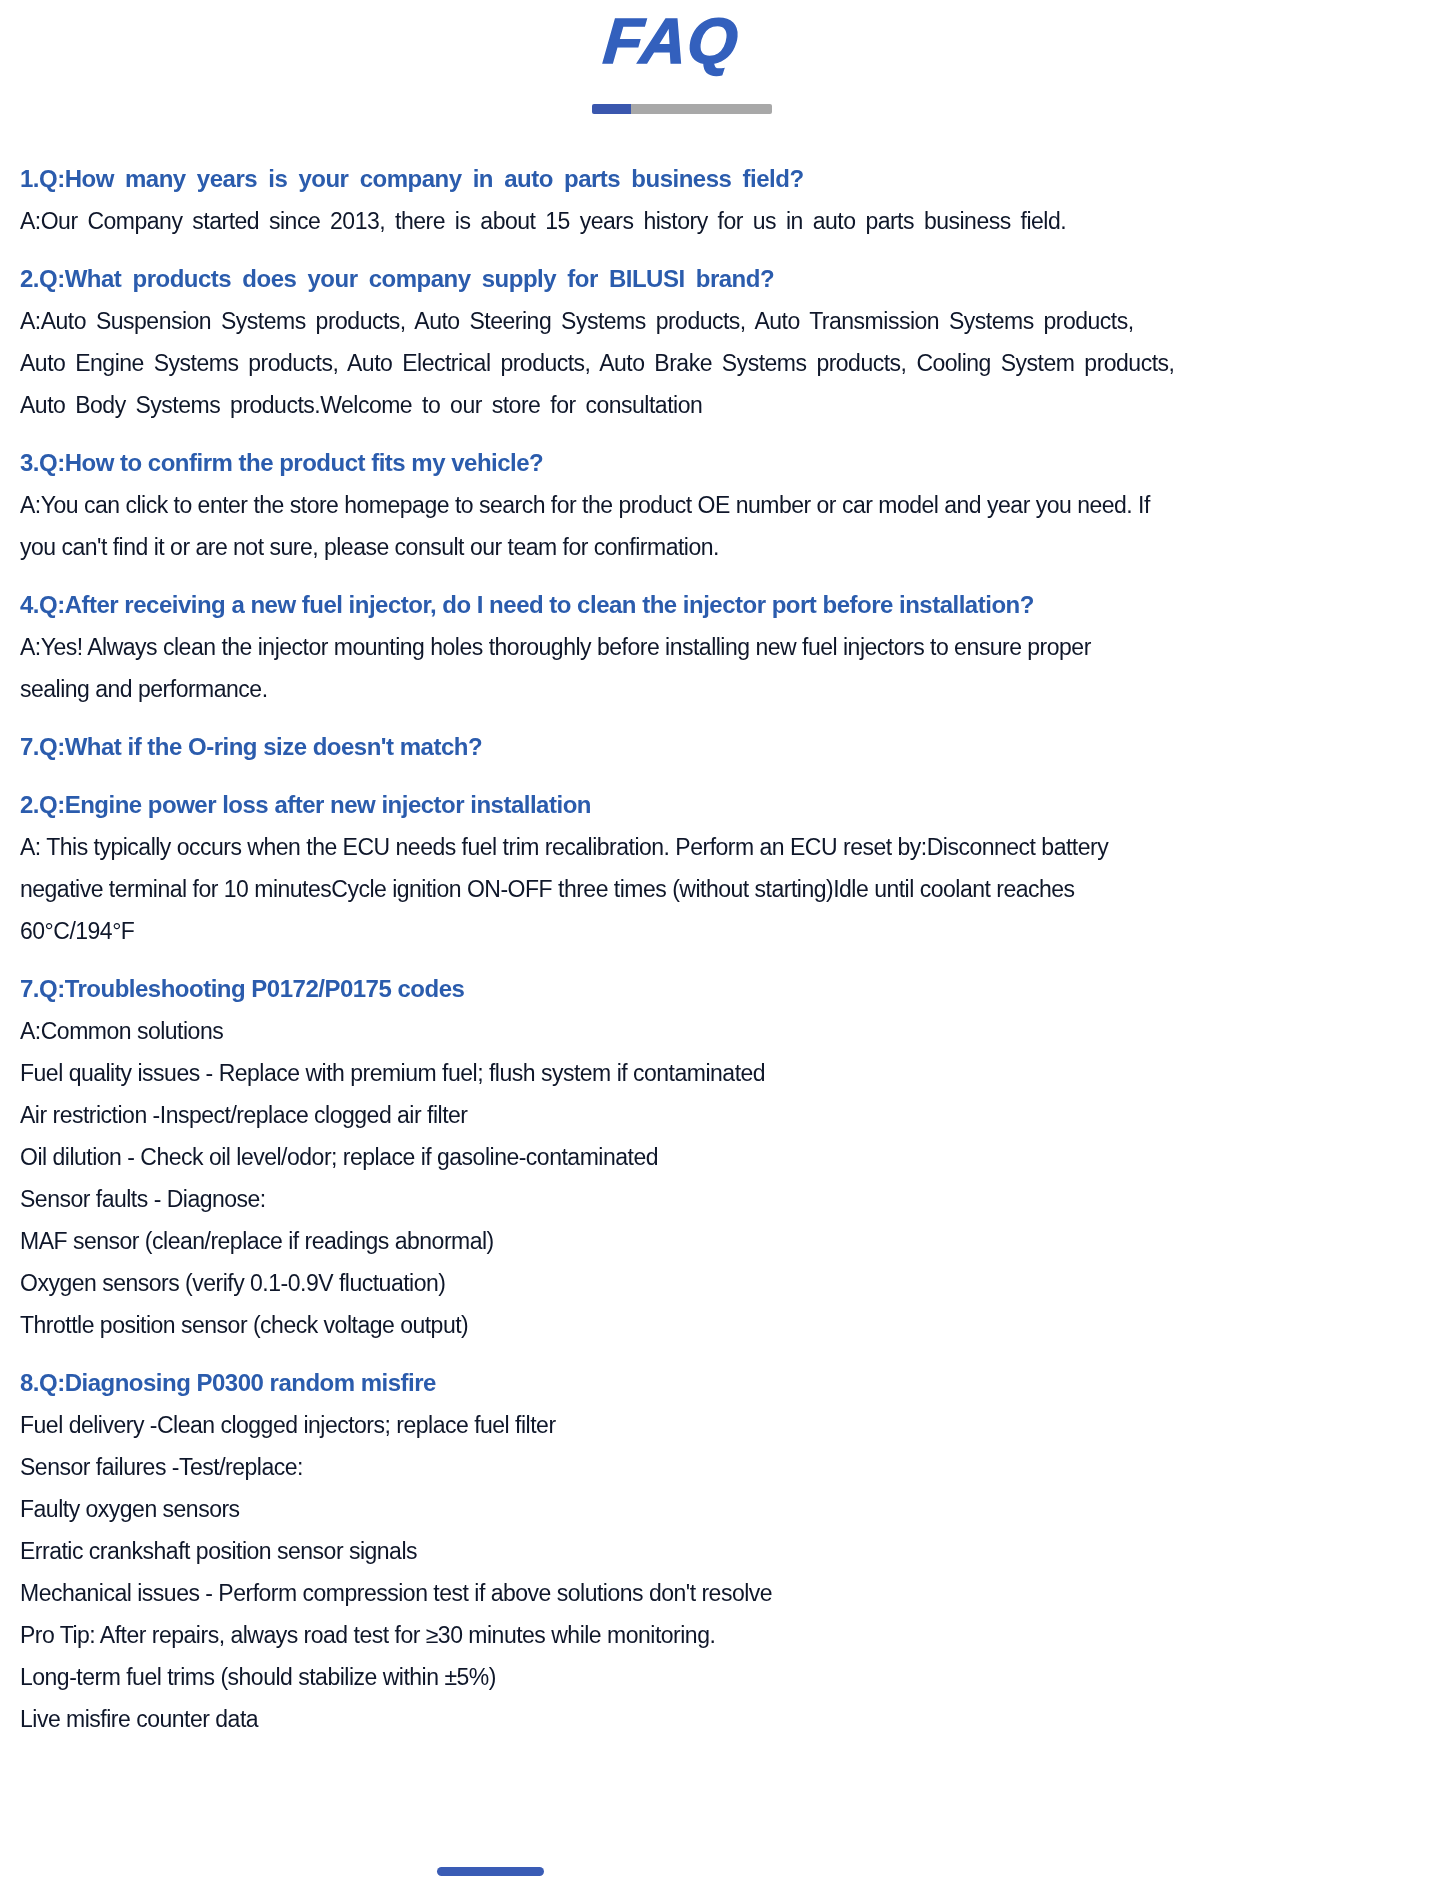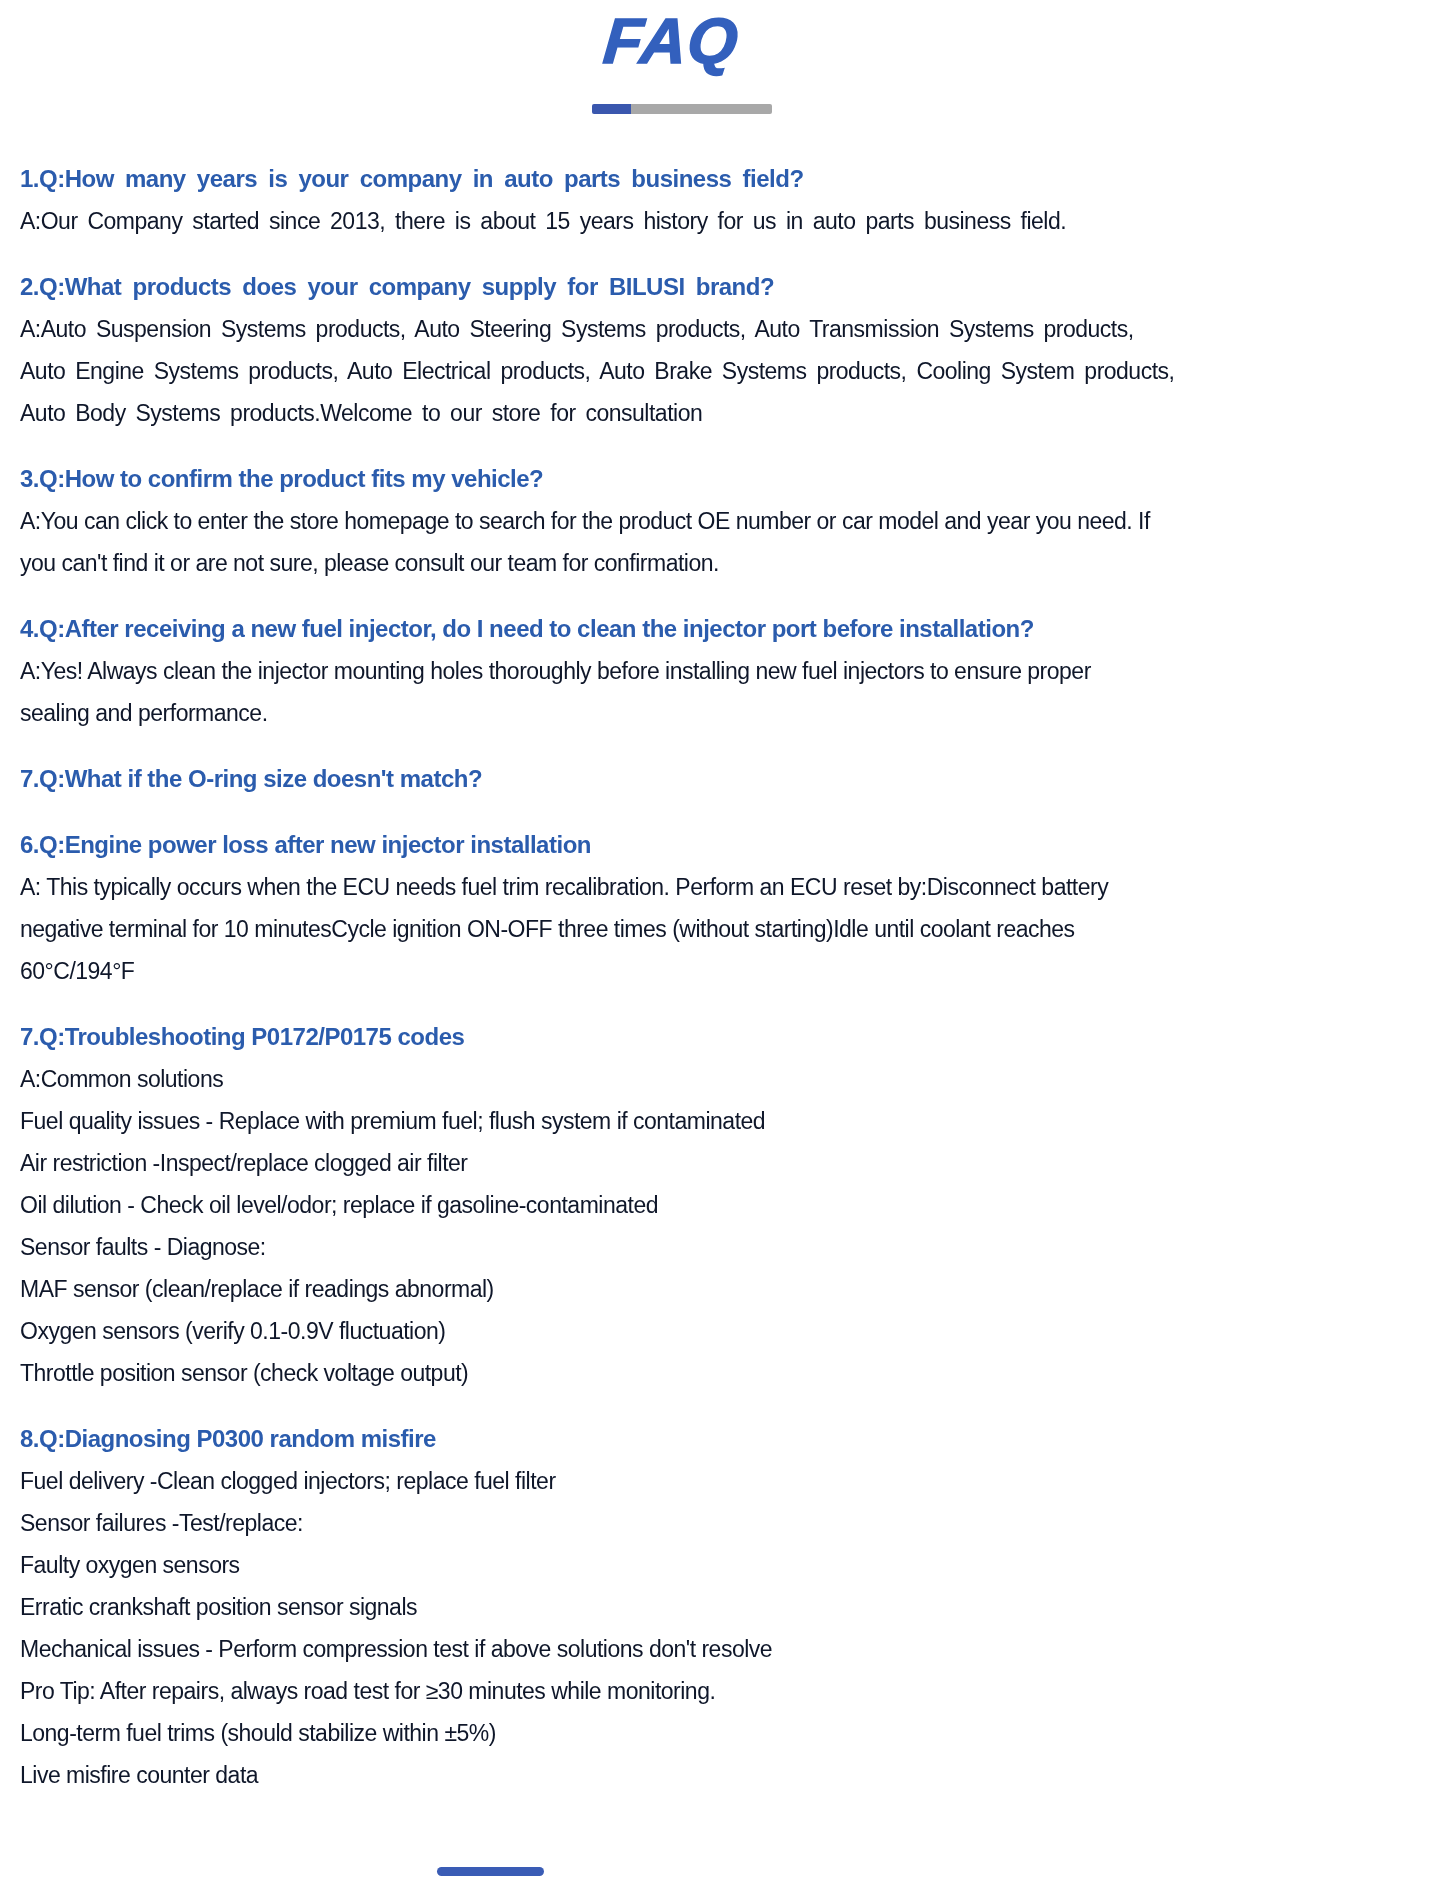--- a/index.html
+++ b/index.html
@@ -43,21 +43,21 @@
     right: 20px;
   }
   .q {
     color: #2b5cad;
     font-weight: 700;
     font-size: 24px;
     line-height: 42px;
     height: 42px;
     white-space: nowrap;
     letter-spacing: -0.5px;
-    margin-top: 24px;
+    margin-top: 16px;
   }
   .sec:first-child .q { margin-top: 15px; }
   .a-line {
     color: #0f172a;
     font-weight: 400;
     font-size: 23px;
     line-height: 42px;
     height: 42px;
     white-space: nowrap;
     letter-spacing: -0.5px;
@@ -110,21 +110,21 @@
       <div class="q">4.Q:After receiving a new fuel injector, do I need to clean the injector port before installation?</div>
       <div class="a-line">A:Yes! Always clean the injector mounting holes thoroughly before installing new fuel injectors to ensure proper</div>
       <div class="a-line">sealing and performance.</div>
     </div>
 
     <div class="sec">
       <div class="q">7.Q:What if the O-ring size doesn't match?</div>
     </div>
 
     <div class="sec">
-      <div class="q">6.Q:Engine power loss after new injector installation</div>
+      <div class="q">2.Q:Engine power loss after new injector installation</div>
       <div class="a-line">A: This typically occurs when the ECU needs fuel trim recalibration. Perform an ECU reset by:Disconnect battery</div>
       <div class="a-line">negative terminal for 10 minutesCycle ignition ON-OFF three times (without starting)Idle until coolant reaches</div>
       <div class="a-line">60°C/194°F</div>
     </div>
 
     <div class="sec">
       <div class="q">7.Q:Troubleshooting P0172/P0175 codes</div>
       <div class="a-line">A:Common solutions</div>
       <div class="a-line">Fuel quality issues - Replace with premium fuel; flush system if contaminated</div>
       <div class="a-line">Air restriction -Inspect/replace clogged air filter</div>

